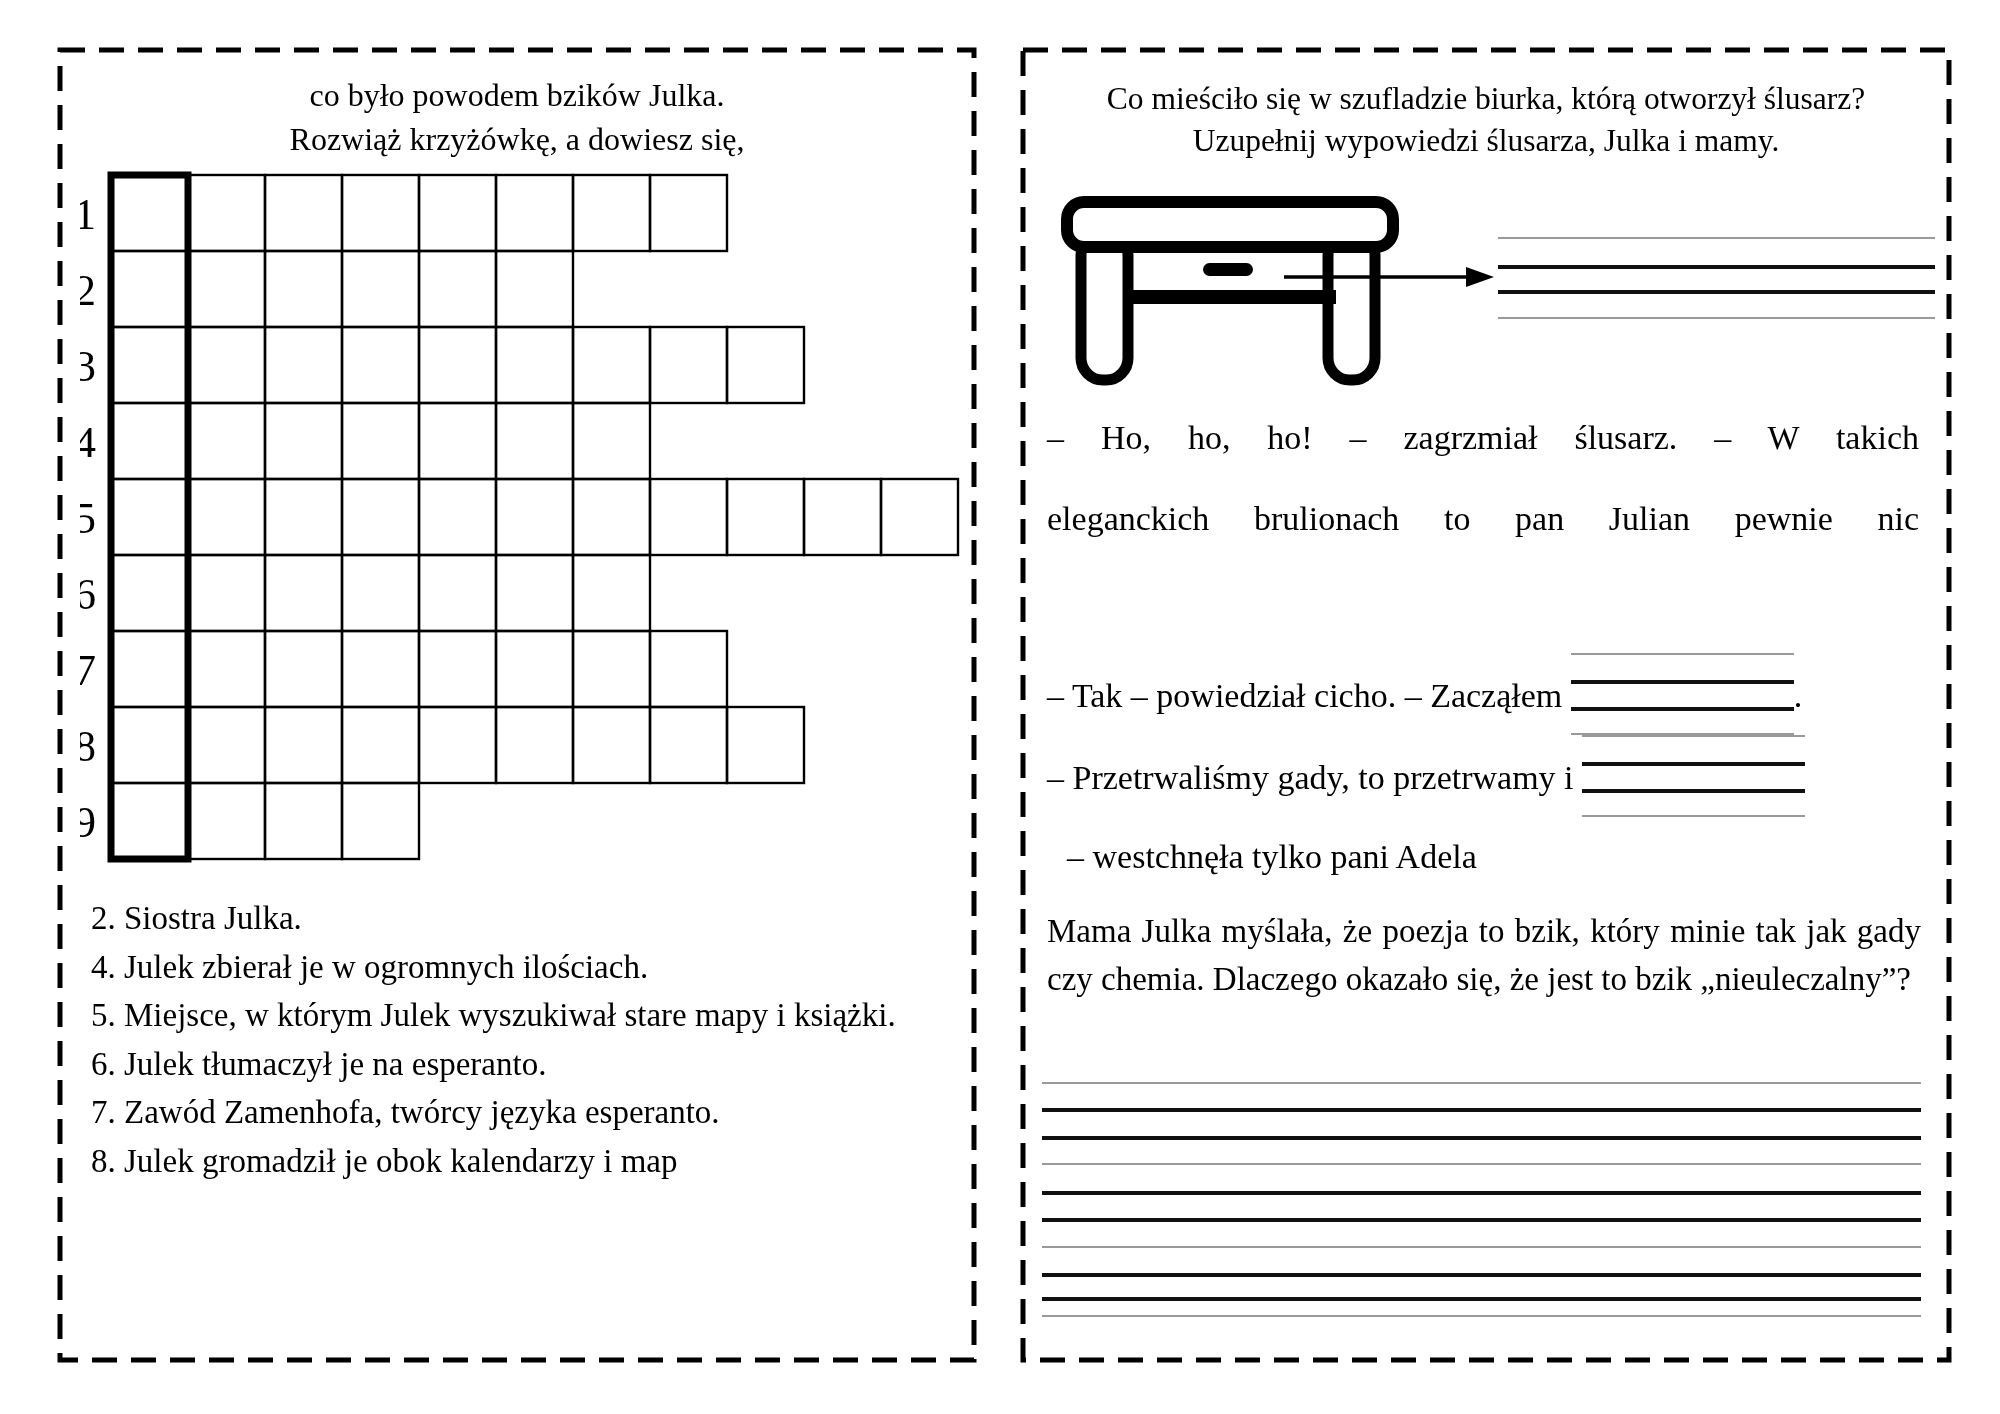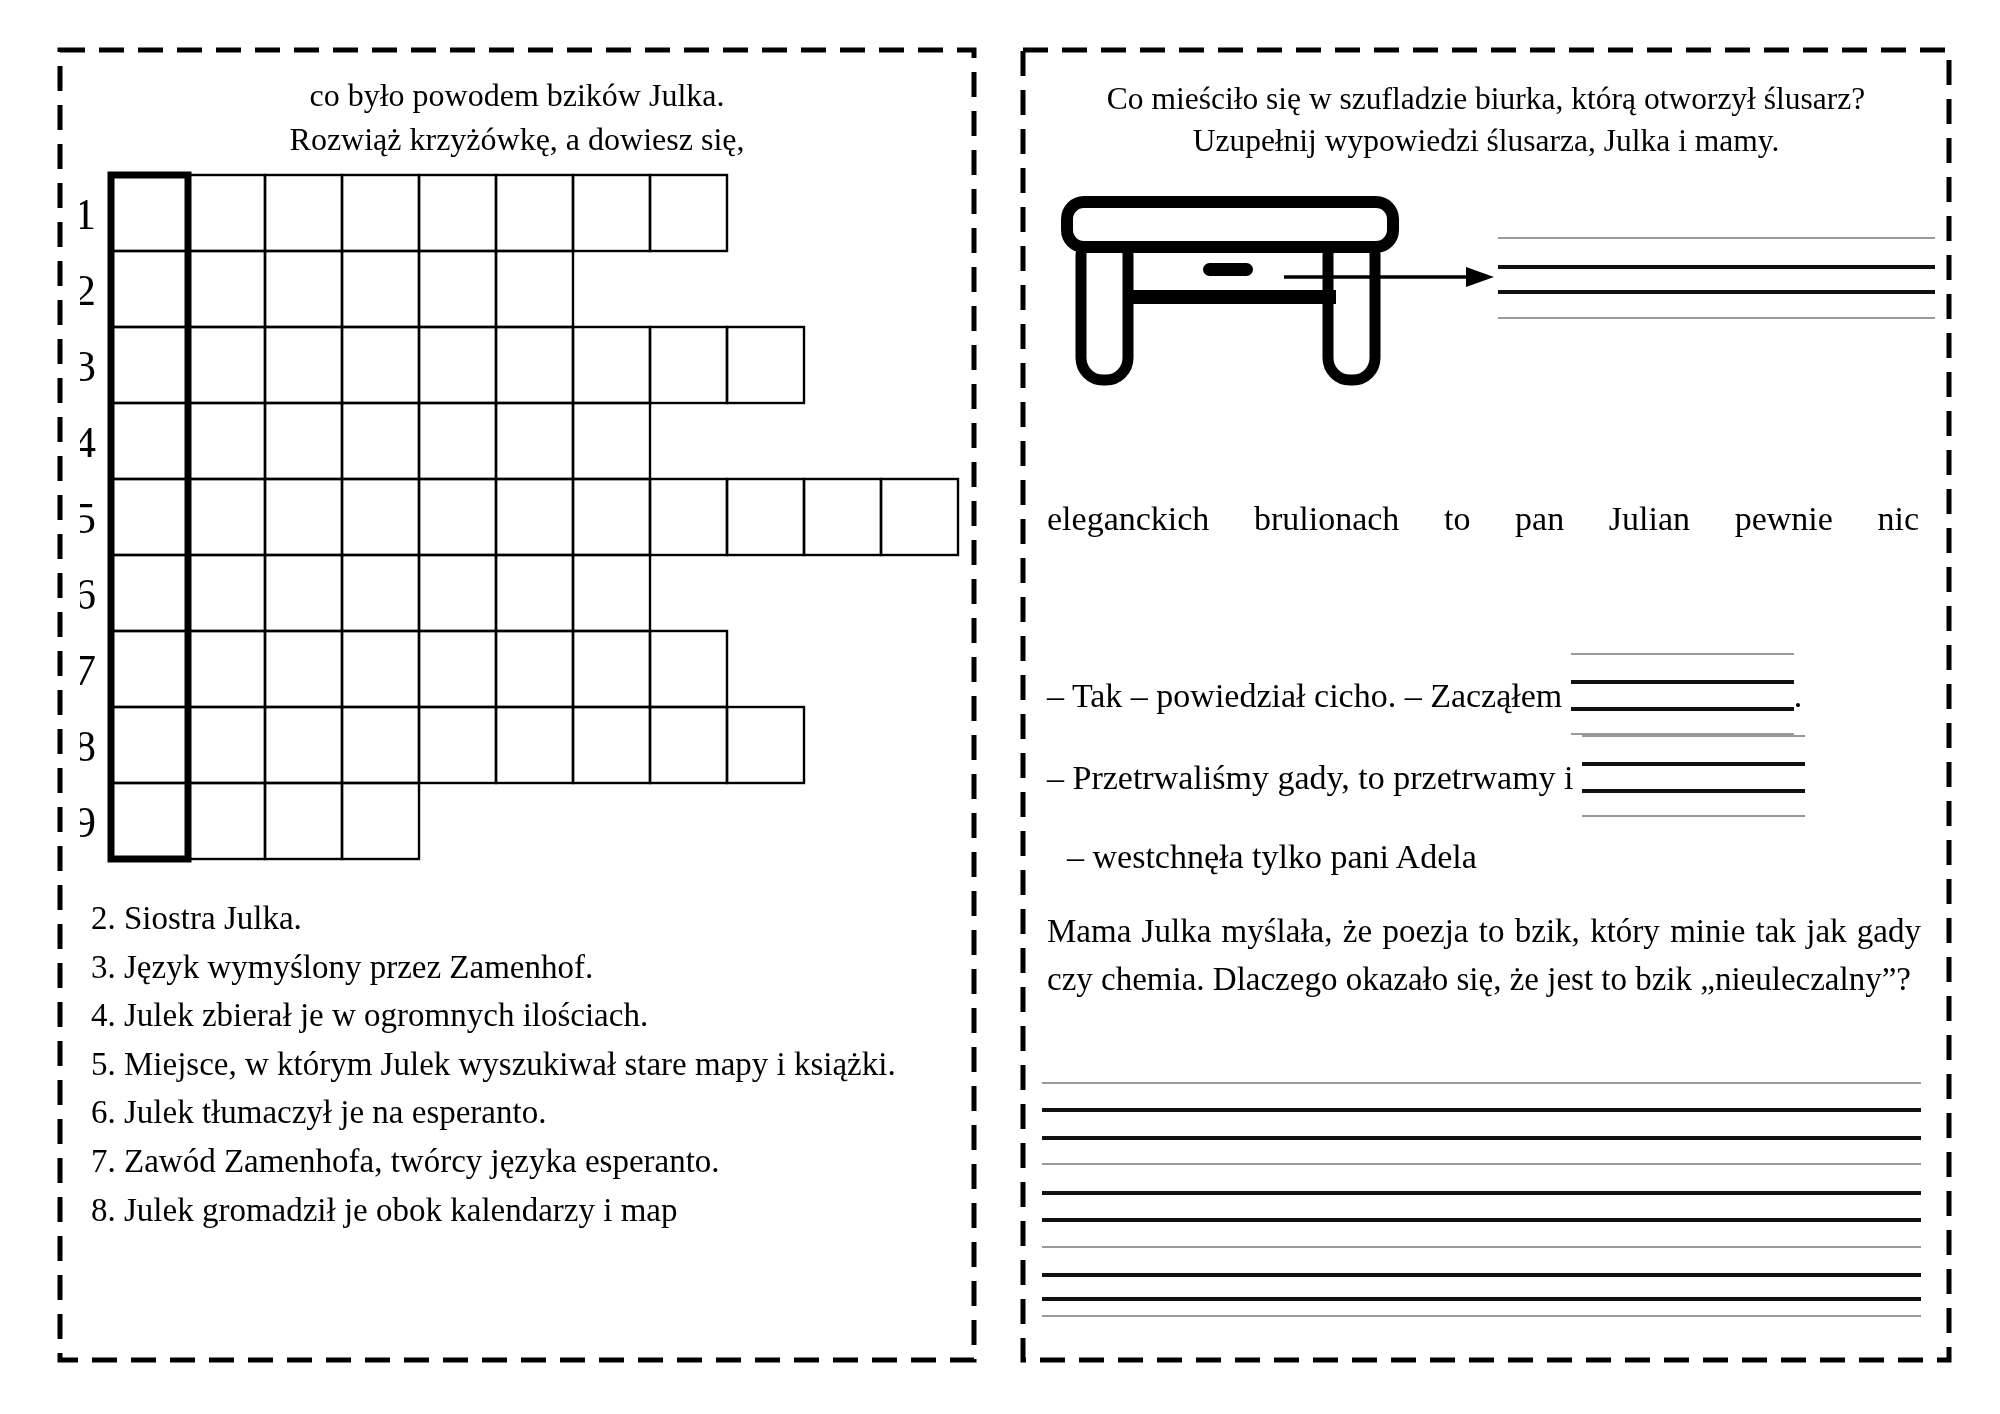--- a/index.html
+++ b/index.html
@@ -129,21 +129,20 @@
       <rect x="31" y="621" width="77" height="76" fill="none" stroke="#000" stroke-width="2.4"></rect>
       <rect x="108" y="621" width="77" height="76" fill="none" stroke="#000" stroke-width="2.4"></rect>
       <rect x="185" y="621" width="77" height="76" fill="none" stroke="#000" stroke-width="2.4"></rect>
       <rect x="262" y="621" width="77" height="76" fill="none" stroke="#000" stroke-width="2.4"></rect>
       <text x="16" y="675" text-anchor="end" font-size="44" font-family="&quot;Liberation Serif&quot;,serif">9</text>
       <rect x="31" y="13" width="77" height="684" fill="none" stroke="#000" stroke-width="7"></rect>
     </svg>
 
   <div class="clues">
     <div class="clue">2. Siostra Julka.</div>
-    <div class="clue">3. Język wymyślony przez Zamenhof.</div>
     <div class="clue">4. Julek zbierał je w ogromnych ilościach.</div>
     <div class="clue">5. Miejsce, w którym Julek wyszukiwał stare mapy i książki.</div>
     <div class="clue">6. Julek tłumaczył je na esperanto.</div>
     <div class="clue">7. Zawód Zamenhofa, twórcy języka esperanto.</div>
     <div class="clue">8. Julek gromadził je obok kalendarzy i map</div>
   </div>
 </div>
 
 <div class="page" id="right-page">
   <svg class="border-svg" viewBox="0 0 932 1316" preserveAspectRatio="none">
@@ -168,20 +167,21 @@
     <polygon points="182,2 210,12 182,22" fill="#000"></polygon>
   </svg>
 
   <div class="answer-lines">
     <i style="top:0;height:2px;background:#9a9a9a;"></i>
     <i style="top:28px;height:3.5px;background:#111;"></i>
     <i style="top:53px;height:3.5px;background:#111;"></i>
     <i style="top:80px;height:2px;background:#9a9a9a;"></i>
   </div>
 
+  <div class="dlg just" style="top:350px;">– Ho, ho, ho! – zagrzmiał ślusarz. – W takich</div>
   <div class="dlg just" style="top:431px;">eleganckich brulionach to pan Julian pewnie nic</div>
 
 
   <div class="dlg" style="top:688px;">
     <span>– Przetrwaliśmy gady, to przetrwamy i</span>
     <span class="blank" style="width:223px;">
       <i class="lg" style="top:0;"></i>
       <i class="lb" style="top:27px;"></i>
       <i class="lb" style="top:54px;"></i>
       <i class="lg" style="top:80px;"></i>

